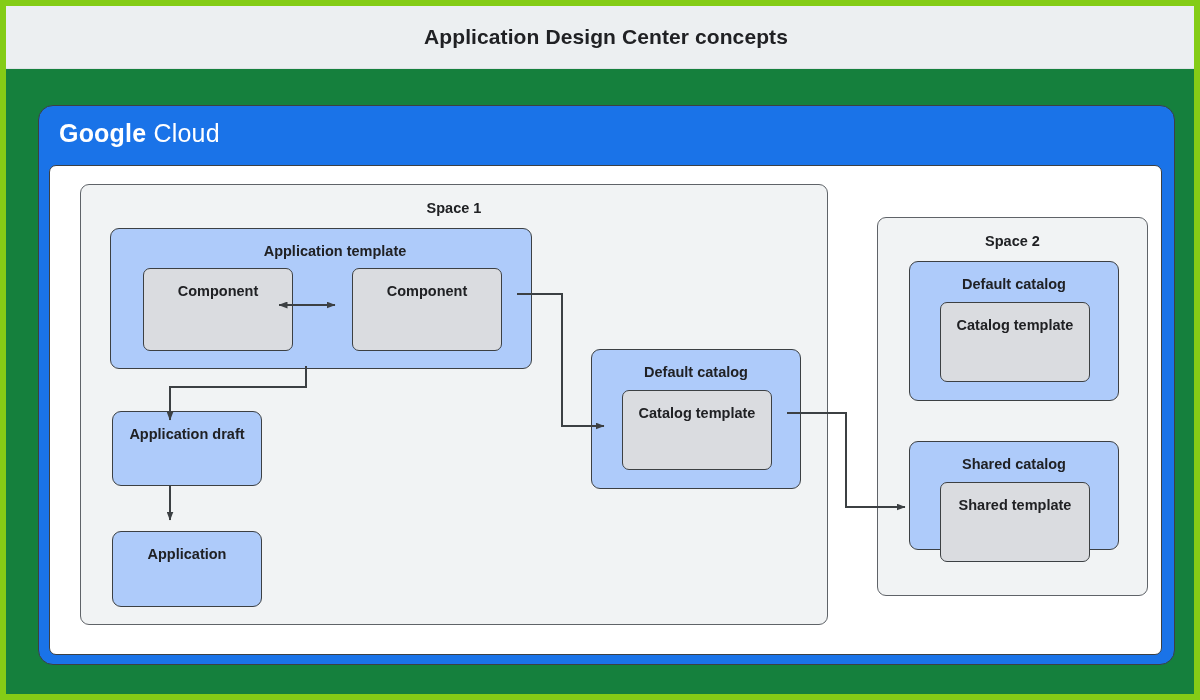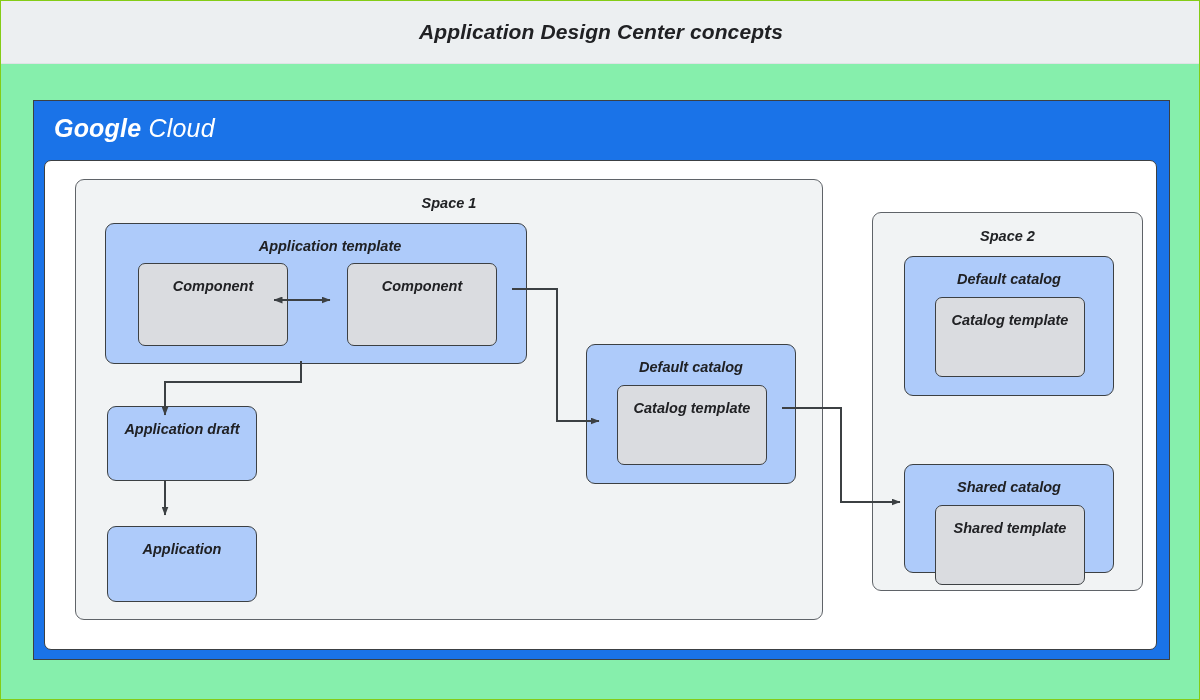--- a/index.html
+++ b/index.html
@@ -8,24 +8,23 @@
     width: 1200px;
     height: 700px;
     background: #ffffff;
     font-family: "Liberation Sans", sans-serif;
   }
 
   #page {
     position: relative;
     width: 1200px;
     height: 700px;
-    background: #86efac;
+    background: #15803d;
     overflow: hidden;
-    border: 1px solid #84cc16;
-    font-style: italic;
+    border: 6px solid #84cc16;
   }
 
   
   #title-bar {
     position: absolute;
     left: 0; top: 0;
     width: 1200px; height: 63px;
     background: #eceff1;
     border-bottom: 1px solid #dfe3e6;
     display: flex;
@@ -39,21 +38,21 @@
     letter-spacing: 0.1px;
   }
 
   
   #gcloud-frame {
     position: absolute;
     left: 32px; top: 99px;
     width: 1137px; height: 560px;
     background: #1a73e8;
     border: 1.5px solid #3c4043;
-    border-radius: 0;
+    border-radius: 15px;
   }
   #gcloud-logo {
     position: absolute;
     left: 20px; top: 13px;
     font-size: 25px;
     color: #ffffff;
     letter-spacing: 0.2px;
     white-space: nowrap;
   }
   #gcloud-logo .g-strong { font-weight: bold; }
@@ -159,21 +158,21 @@
         <div class="box-title" style="top:15px;">Space 2</div>
 
         <div class="blue-box" style="left:31px; top:43px; width:210px; height:140px;">
           <div class="box-title" style="top:14px;">Default catalog</div>
 
           <div class="gray-box" style="left:30px; top:40px; width:150px; height:80px;">
             <div class="box-title" style="top:14px;">Catalog template</div>
           </div>
         </div>
 
-        <div class="blue-box" style="left:31px; top:223px; width:210px; height:109px;margin-top:28px;">
+        <div class="blue-box" style="left:31px; top:223px; width:210px; height:109px;">
           <div class="box-title" style="top:14px;">Shared catalog</div>
 
           <div class="gray-box" style="left:30px; top:40px; width:150px; height:80px;">
             <div class="box-title" style="top:14px;">Shared template</div>
           </div>
         </div>
       </div>
 
     </div>
   </div>

